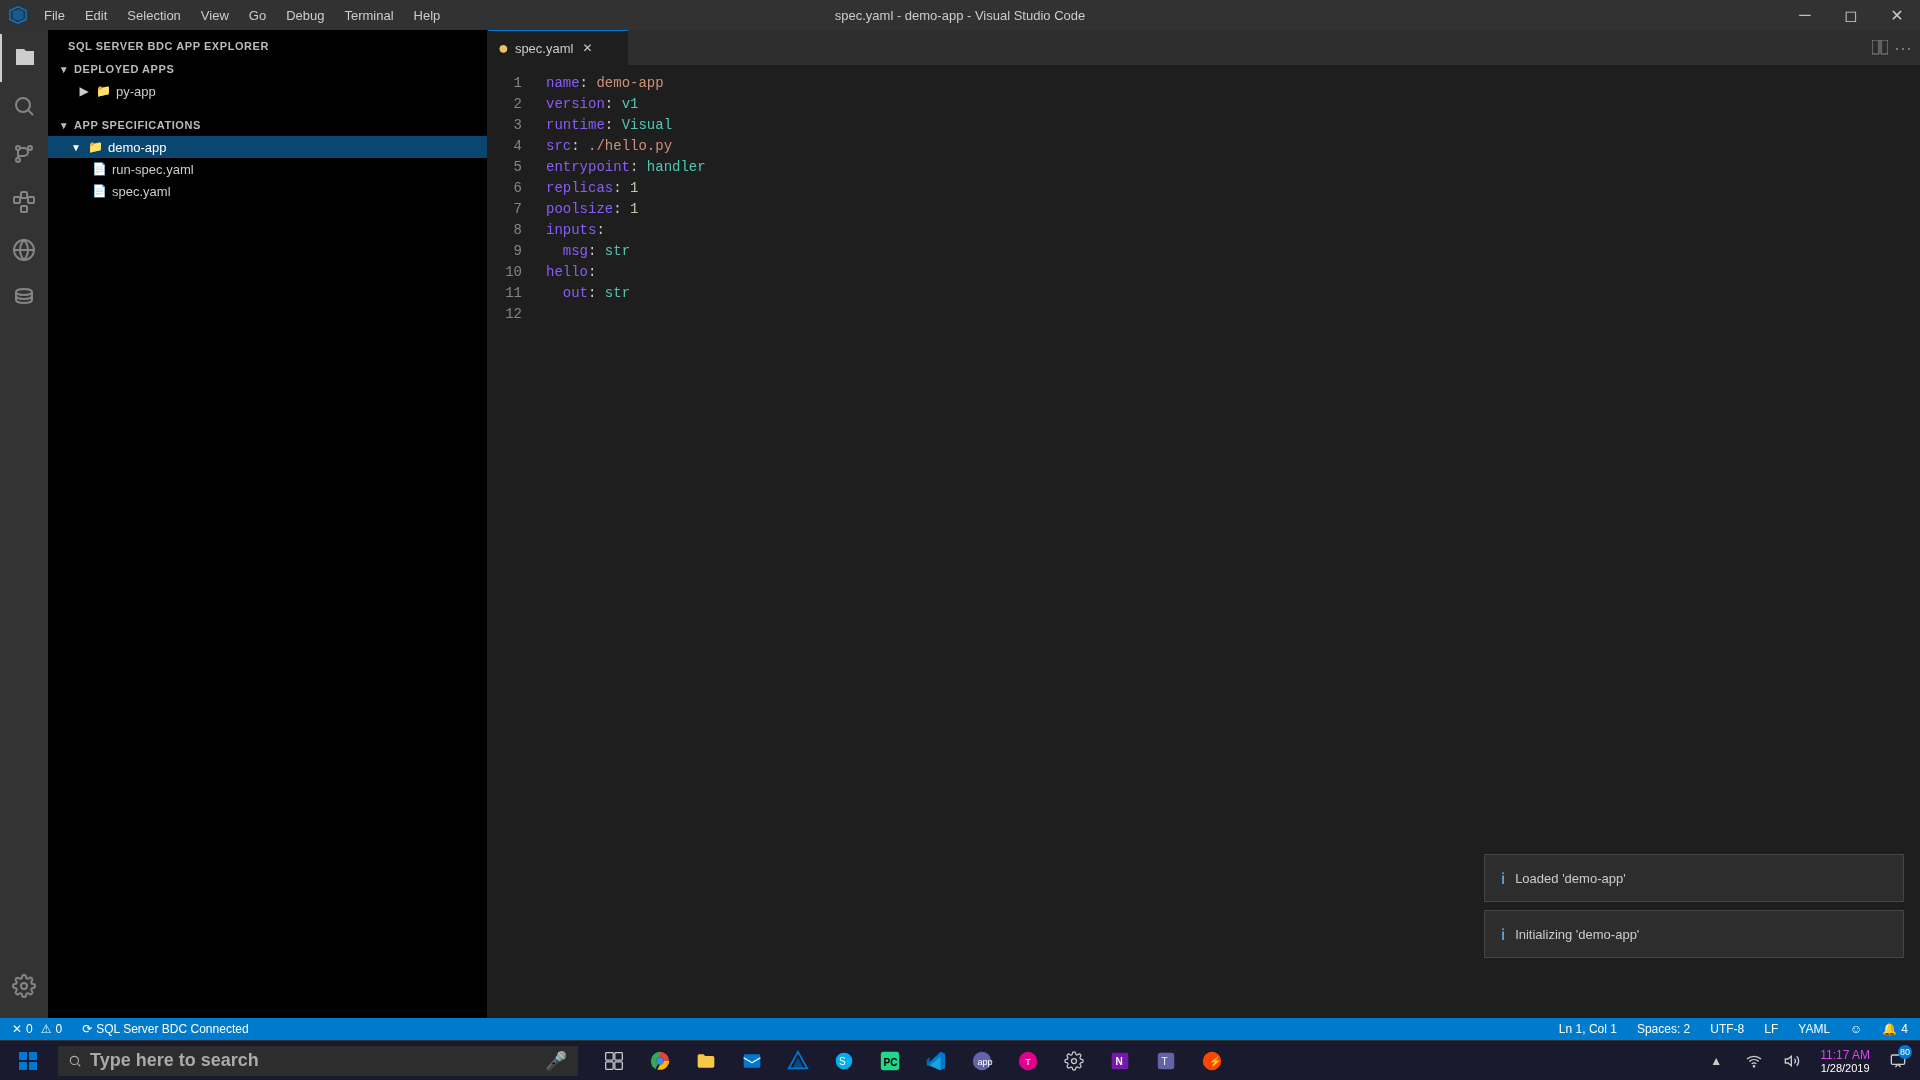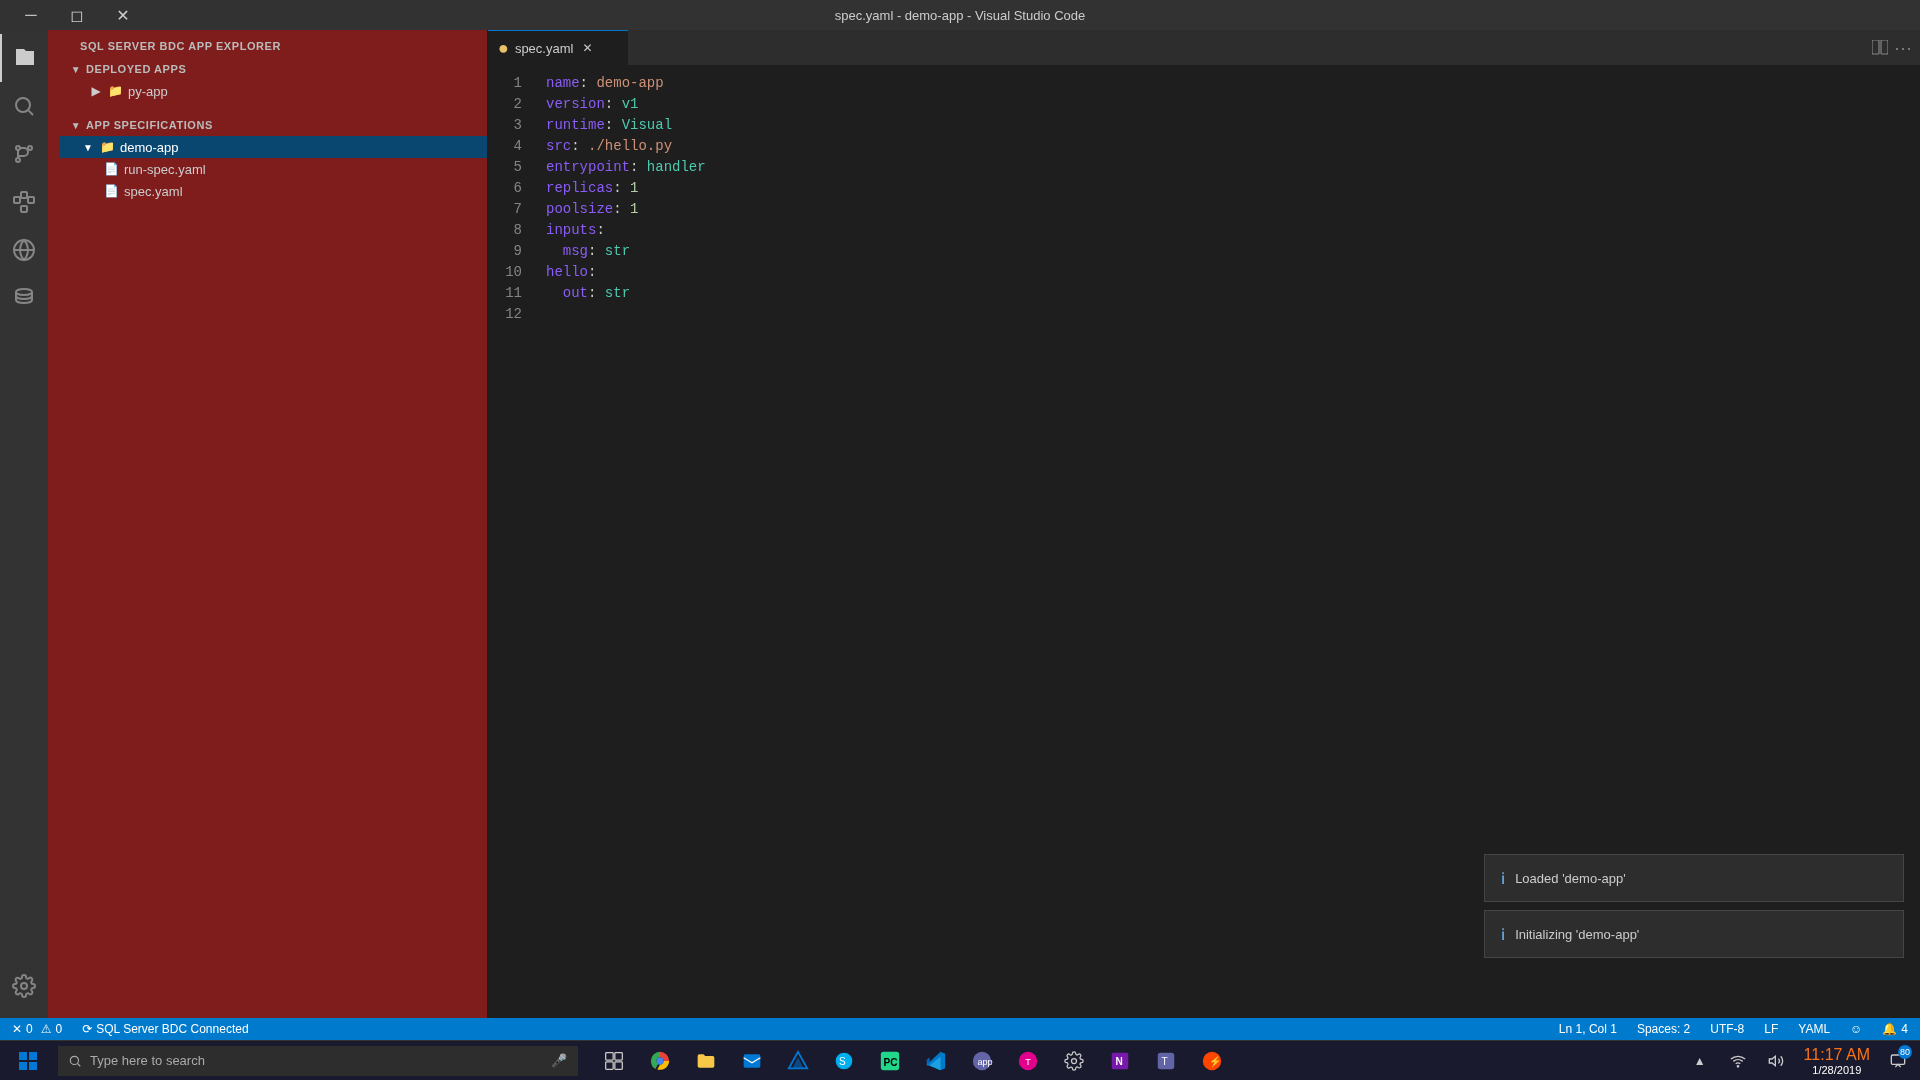--- a/index.html
+++ b/index.html
@@ -31,23 +31,22 @@
     #activity-bar-bottom { display: flex; flex-direction: column; align-items: center; gap: 4px; }
     .activity-icon {
       width: 48px; height: 48px; display: flex; align-items: center; justify-content: center;
       cursor: pointer; color: #858585; position: relative;
     }
     .activity-icon.active { color: #cccccc; border-left: 2px solid #cccccc; }
     .activity-icon svg { width: 24px; height: 24px; }
 
     
     #sidebar {
-      width: 440px; background: #7f1d1d; display: flex; flex-direction: column; flex-shrink: 0;
+      width: 440px; background: #000000; display: flex; flex-direction: column; flex-shrink: 0;
       border-right: 1px solid #1e1e1e;
-      padding-left: 12px;
     }
     #sidebar-title { padding: 10px 12px 6px 20px; font-size: 11px; font-weight: 700; color: #bbbbbb; letter-spacing: 0.05em; text-transform: uppercase; }
 
     .section-header {
       display: flex; align-items: center; padding: 4px 8px; cursor: pointer; height: 22px;
       font-size: 11px; font-weight: 700; color: #bbbbbb; letter-spacing: 0.05em; text-transform: uppercase;
       user-select: none;
     }
     .chevron { width: 16px; height: 16px; display: flex; align-items: center; justify-content: center; margin-right: 2px; color: #bbbbbb; font-size: 10px; }
 
@@ -118,36 +117,54 @@
     #status-right { display: flex; align-items: center; gap: 12px; }
     .status-item { display: flex; align-items: center; gap: 4px; cursor: pointer; padding: 0 4px; height: 22px; }
 
     
     #taskbar {
       height: 40px; background: #1a1a2e; display: flex; align-items: center; padding: 0 4px;
       flex-shrink: 0; gap: 2px; border-top: 1px solid #333;
     }
     #taskbar-start { width: 48px; height: 40px; display: flex; align-items: center; justify-content: center; cursor: pointer; }
     #search-bar { height: 30px; width: 520px; background: #2d2d2d; display: flex; align-items: center; gap: 8px; padding: 0 10px; margin: 0 4px; cursor: text; }
-    #search-bar span { font-size: 13px; color: #aaa; }
+    #search-bar span { font-size: 18px; color: #aaa; font-weight: bold; }
     #search-mic { color: #aaa; }
     #taskbar-apps { display: flex; align-items: center; gap: 2px; flex: 1; padding: 0 8px; }
     .taskbar-app { width: 44px; height: 40px; display: flex; align-items: center; justify-content: center; cursor: pointer; }
     #taskbar-system { display: flex; align-items: center; gap: 2px; }
     .sys-icon { width: 36px; height: 40px; display: flex; align-items: center; justify-content: center; cursor: pointer; font-size: 12px; color: #ccc; }
     #clock { display: flex; flex-direction: column; align-items: center; justify-content: center; padding: 0 8px; cursor: pointer; min-width: 60px; }
-    .clock-time { font-size: 16px; color: #f97316; }
+    .clock-time { font-size: 12px; color: #d946ef; }
     .clock-date { font-size: 11px; color: white; }
     #notif-btn { width: 36px; height: 40px; display: flex; align-items: center; justify-content: center; cursor: pointer; position: relative; }
     .notif-badge { position: absolute; top: 4px; right: 4px; background: #0078d4; color: white; font-size: 9px; border-radius: 50%; width: 14px; height: 14px; display: flex; align-items: center; justify-content: center; }
   </style>
 </head>
 <body>
 
 <div id="titlebar">
+  <div id="titlebar-left">
+    <div id="titlebar-logo">
+      <svg viewBox="0 0 100 100" xmlns="http://www.w3.org/2000/svg">
+        <path d="M50 5 L95 25 L95 75 L50 95 L5 75 L5 25 Z" fill="none" stroke="#0078d4" stroke-width="8"></path>
+        <path d="M20 30 L50 20 L80 30 L80 70 L50 80 L20 70 Z" fill="#0078d4" opacity="0.6"></path>
+      </svg>
+    </div>
+    <div id="menu-bar">
+      <div class="menu-item">File</div>
+      <div class="menu-item">Edit</div>
+      <div class="menu-item">Selection</div>
+      <div class="menu-item">View</div>
+      <div class="menu-item">Go</div>
+      <div class="menu-item">Debug</div>
+      <div class="menu-item">Terminal</div>
+      <div class="menu-item">Help</div>
+    </div>
+  </div>
   <div id="titlebar-title">spec.yaml - demo-app - Visual Studio Code</div>
   <div id="titlebar-controls">
     <div class="title-btn">─</div>
     <div class="title-btn">◻</div>
     <div class="title-btn close">✕</div>
   </div>
 </div>
 
 <div id="main">
 

